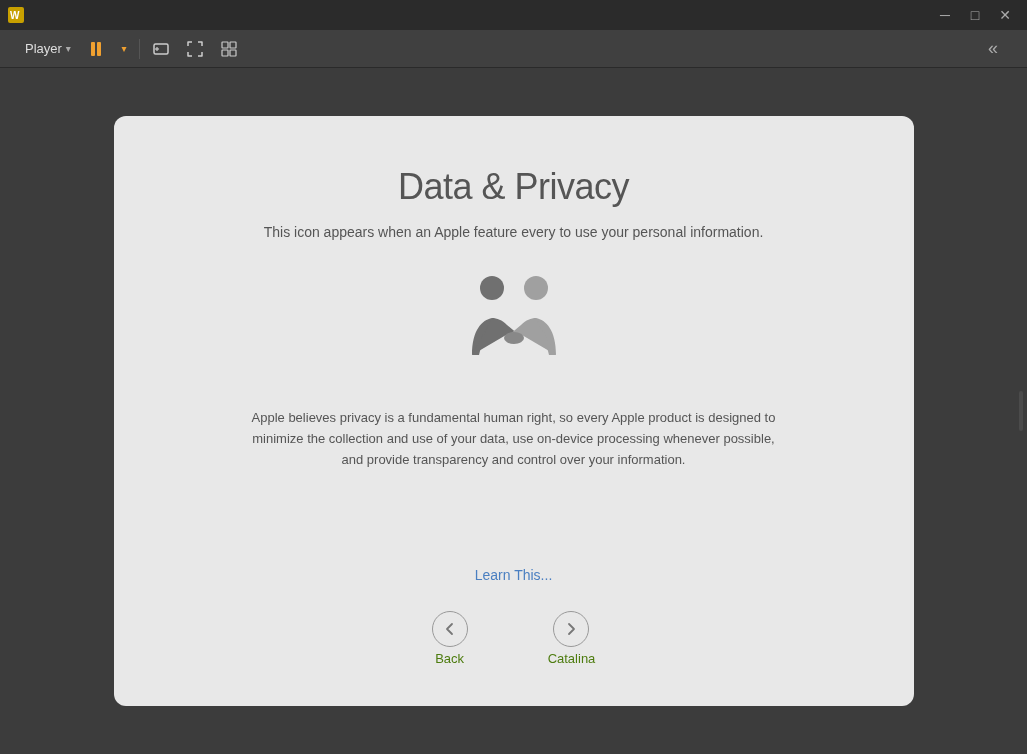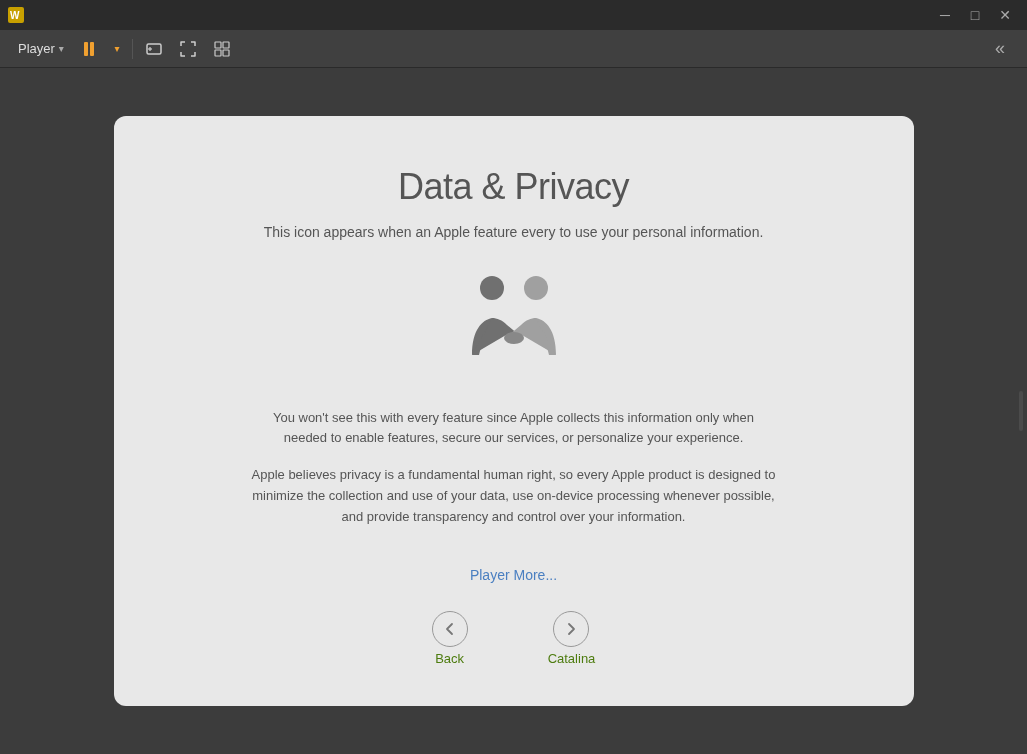--- a/index.html
+++ b/index.html
@@ -59,21 +59,21 @@
       font-size: 14px;
     }
 
     
     .toolbar {
       width: 100%;
       height: 38px;
       background-color: #404040;
       display: flex;
       align-items: center;
-      padding: 0 12px;
+      padding: 0 19px;
       gap: 4px;
       border-bottom: 1px solid #2a2a2a;
     }
 
     .player-btn {
       display: flex;
       align-items: center;
       gap: 4px;
       background: transparent;
       border: none;
@@ -326,24 +326,23 @@
 
         <circle cx="102" cy="18" r="12" fill="#a0a0a0"></circle>
 
         <path d="M122 85 C122 60 112 50 102 48 C97 48 92 50 87 55 L75 65 C73 67 72 70 74 72 C76 74 79 73 81 71 L88 65" fill="#a0a0a0"></path>
         <path d="M122 85 L115 85 L110 65 L102 48" fill="#a0a0a0"></path>
 
         <ellipse cx="80" cy="68" rx="10" ry="6" fill="#888"></ellipse>
       </svg>
     </div>
 
-    <p class="dialog-body-text">You won't see this with every feature since Apple collects this information only when needed to enable features, secure our services, or personalize your experience.</p>
     <p class="dialog-body-text2">Apple believes privacy is a fundamental human right, so every Apple product is designed to minimize the collection and use of your data, use on-device processing whenever possible, and provide transparency and control over your information.</p>
 
-    <a class="learn-more-link" href="#">Player More...</a>
+    <a class="learn-more-link" href="#">Learn This...</a>
 
     <div class="nav-buttons">
       <button class="nav-btn">
         <div class="nav-btn-circle">
           <svg width="16" height="16" viewBox="0 0 16 16" fill="none" xmlns="http://www.w3.org/2000/svg">
             <polyline points="10,3 5,8 10,13" stroke="#777" stroke-width="1.8" fill="none" stroke-linecap="round" stroke-linejoin="round"></polyline>
           </svg>
         </div>
         <span>Back</span>
       </button>

